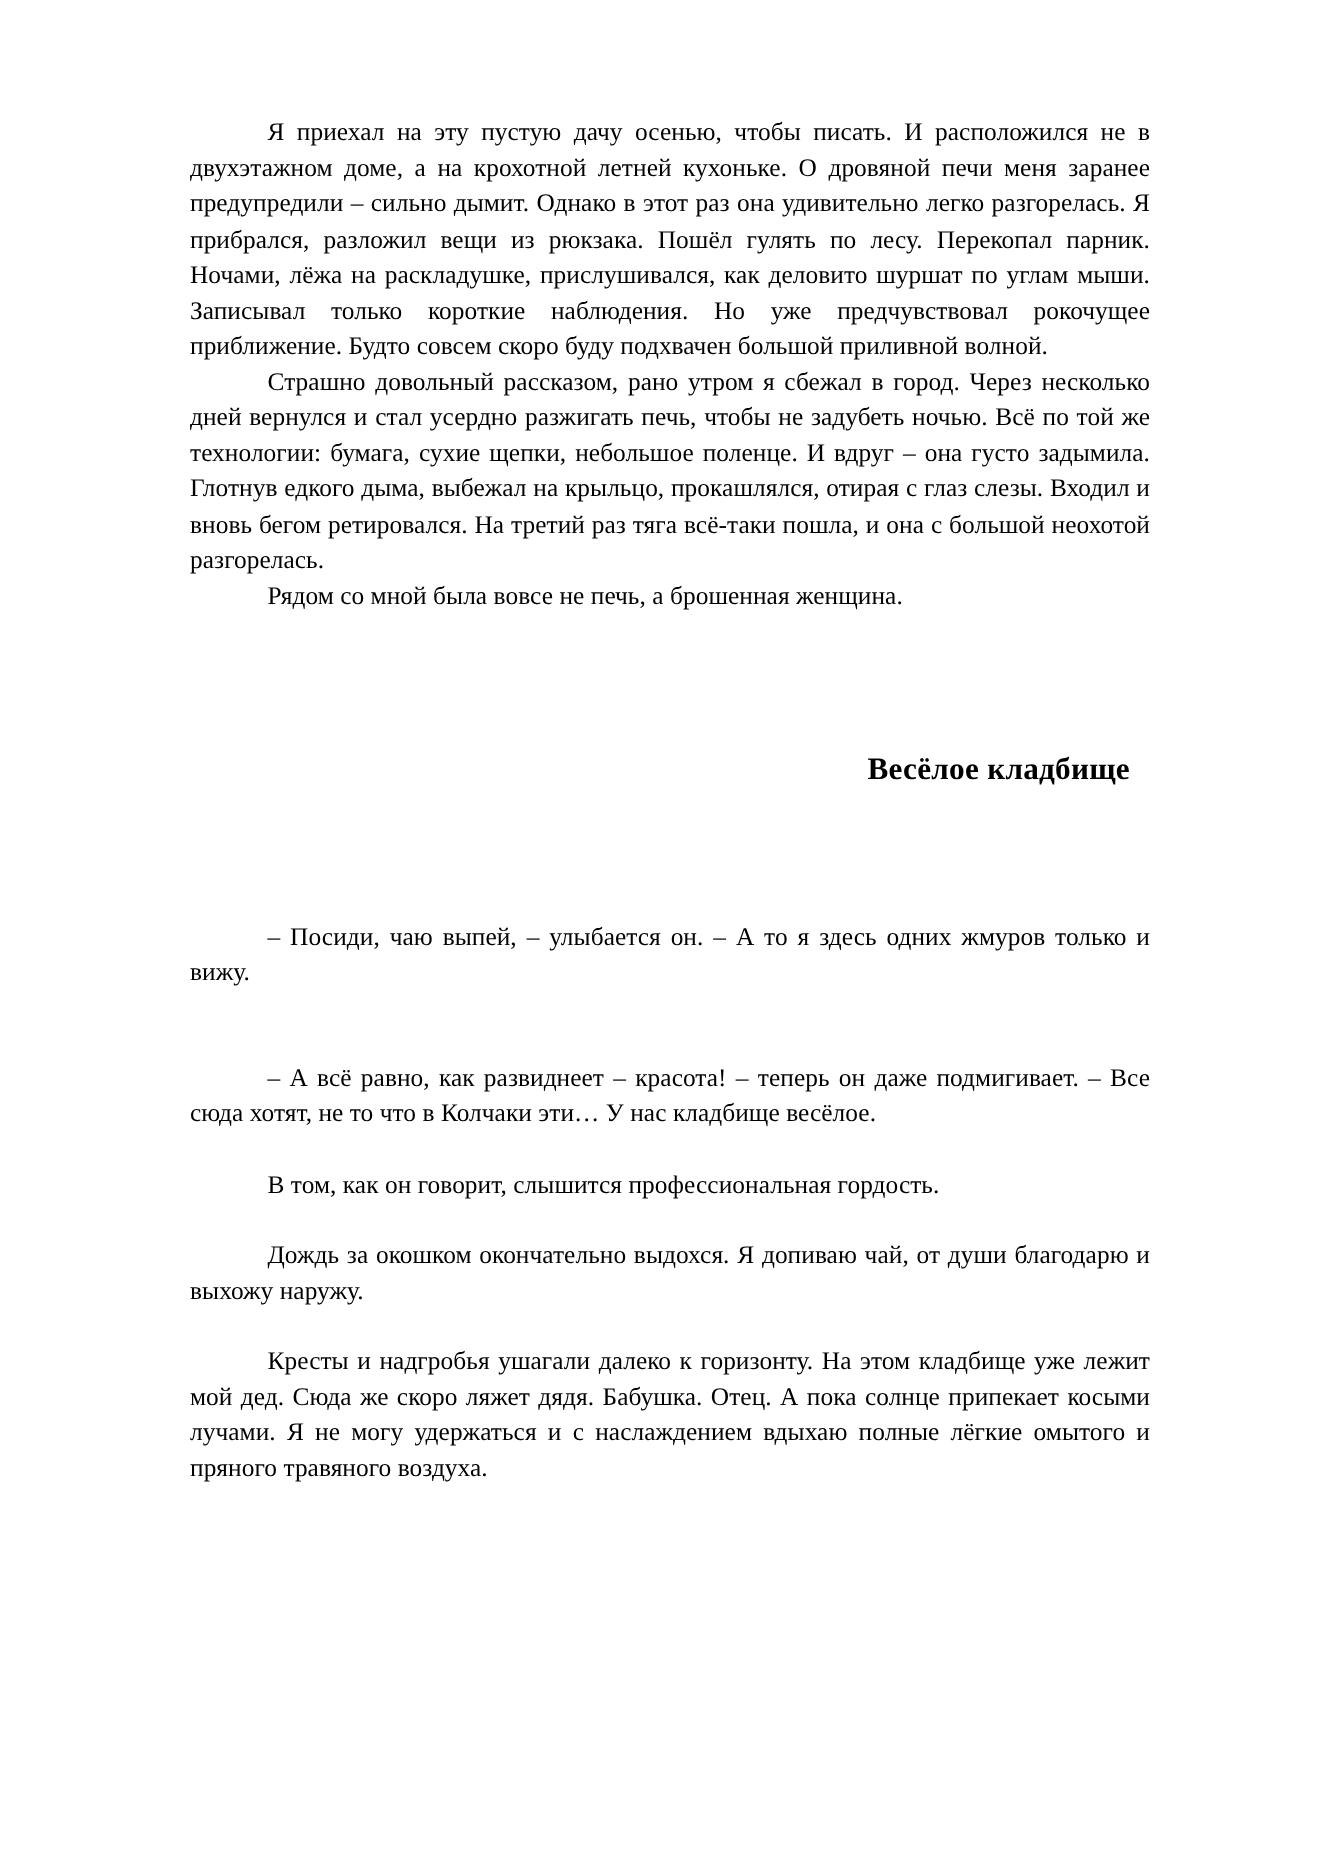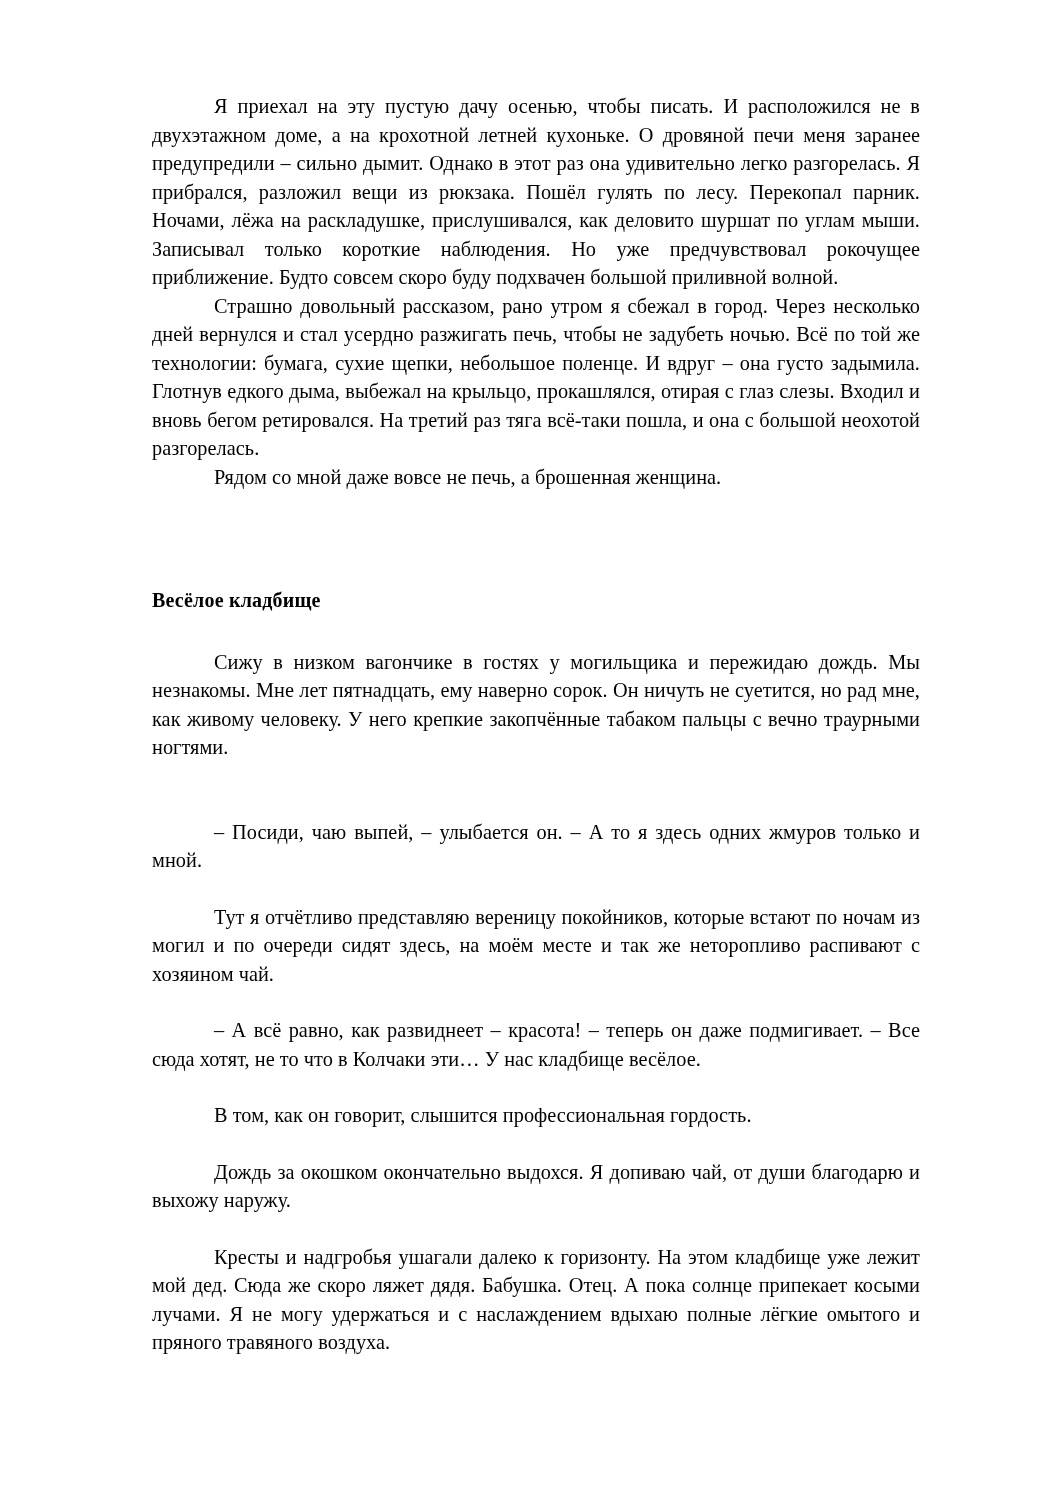--- a/index.html
+++ b/index.html
@@ -36,65 +36,63 @@
     text-justify: inter-word;
     hyphens: none;
     letter-spacing: 0.05px;
   }
   
   .gap-sm { height: 28px; }
   .gap-md { height: 33px; }
   .gap-title-top { height: 95px; }
 
   h2.section-heading {
-    margin: 0;
-    font-size: 20px;
+    margin: 16px;
+    font-size: 25px;
     line-height: 28.5px;
     font-weight: bold;
-    text-align: left;
+    text-align: right;
     text-indent: 0;
     letter-spacing: 0.2px;
   }
   .heading-wrap {
     width: 768px;
   }
 </style>
 </head>
 <body>
 
 <div class="page">
   <div class="text-column">
 
     <p class="para">Я приехал на эту пустую дачу осенью, чтобы писать. И расположился не в двухэтажном доме, а на крохотной летней кухоньке. О дровяной печи меня заранее предупредили – сильно дымит. Однако в этот раз она удивительно легко разгорелась. Я прибрался, разложил вещи из рюкзака. Пошёл гулять по лесу. Перекопал парник. Ночами, лёжа на раскладушке, прислушивался, как деловито шуршат по углам мыши. Записывал только короткие наблюдения. Но уже предчувствовал рокочущее приближение. Будто совсем скоро буду подхвачен большой приливной волной.</p>
 
 
     <p class="para">Страшно довольный рассказом, рано утром я сбежал в город. Через несколько дней вернулся и стал усердно разжигать печь, чтобы не задубеть ночью. Всё по той же технологии: бумага, сухие щепки, небольшое поленце. И вдруг – она густо задымила. Глотнув едкого дыма, выбежал на крыльцо, прокашлялся, отирая с глаз слезы. Входил и вновь бегом ретировался. На третий раз тяга всё-таки пошла, и она с большой неохотой разгорелась.</p>
 
-    <p class="para">Рядом со мной даже вовсе не печь, а брошенная женщина.</p>
+    <p class="para">Рядом со мной была вовсе не печь, а брошенная женщина.</p>
 
     <div class="gap-title-top"></div>
 
     <div class="heading-wrap">
       <h2 class="section-heading">Весёлое кладбище</h2>
     </div>
 
     <div class="gap-md"></div>
 
-    <p class="para">Сижу в низком вагончике в гостях у могильщика и пережидаю дождь. Мы незнакомы. Мне лет пятнадцать, ему наверно сорок. Он ничуть не суетится, но рад мне, как живому человеку. У него крепкие закопчённые табаком пальцы с вечно траурными ногтями.</p>
 
     <div class="gap-sm"></div>
 
 
     <div class="gap-sm"></div>
 
-    <p class="para">– Посиди, чаю выпей, – улыбается он. – А то я здесь одних жмуров только и мной.</p>
+    <p class="para">– Посиди, чаю выпей, – улыбается он. – А то я здесь одних жмуров только и вижу.</p>
 
     <div class="gap-sm"></div>
 
-    <p class="para">Тут я отчётливо представляю вереницу покойников, которые встают по ночам из могил и по очереди сидят здесь, на моём месте и так же неторопливо распивают с хозяином чай.</p>
 
     <div class="gap-sm"></div>
 
     <p class="para">– А всё равно, как развиднеет – красота! – теперь он даже подмигивает. – Все сюда хотят, не то что в Колчаки эти… У нас кладбище весёлое.</p>
 
     <div class="gap-sm"></div>
 
     <p class="para">В том, как он говорит, слышится профессиональная гордость.</p>
 
     <div class="gap-sm"></div>

